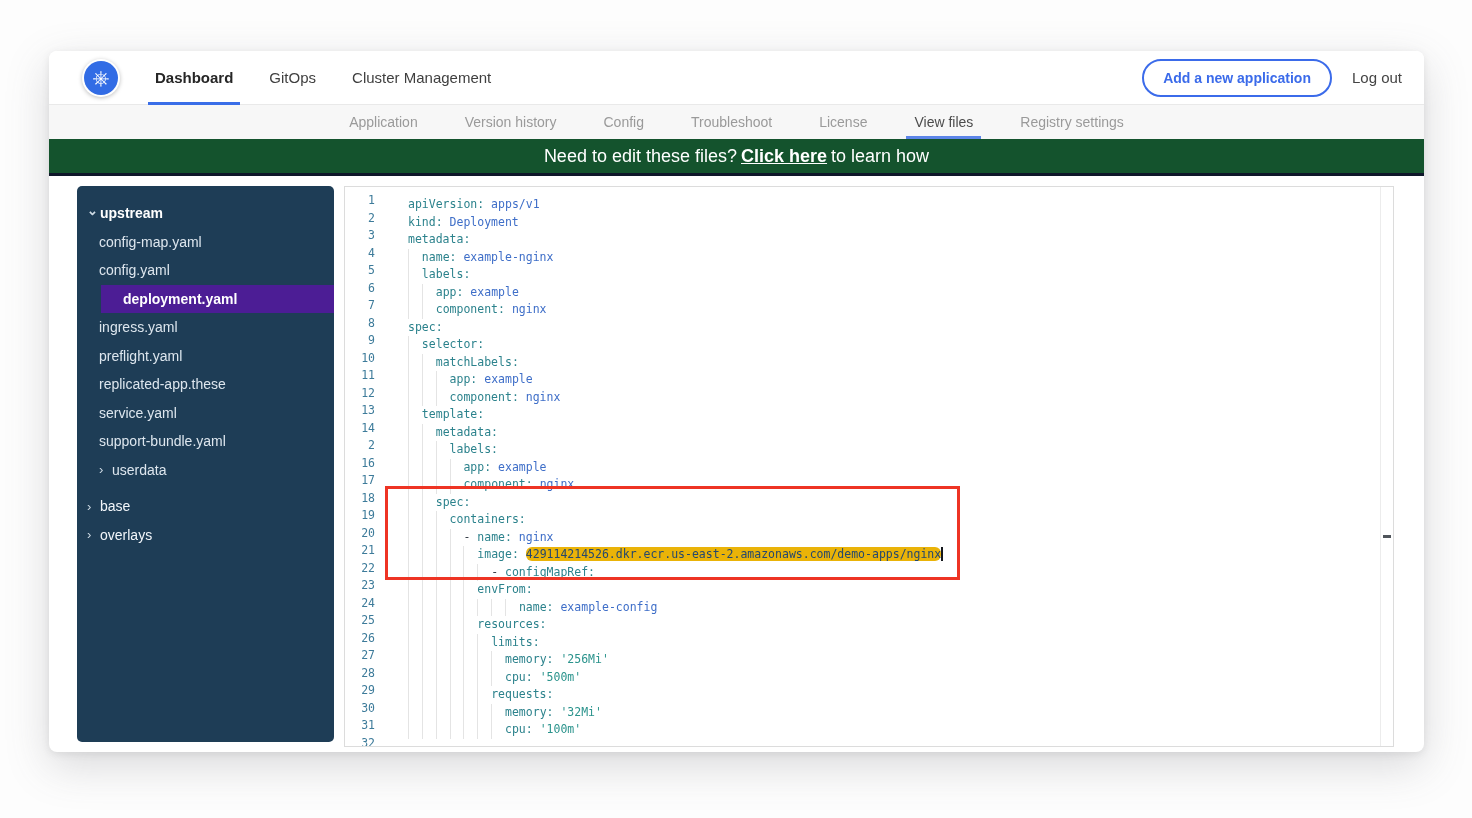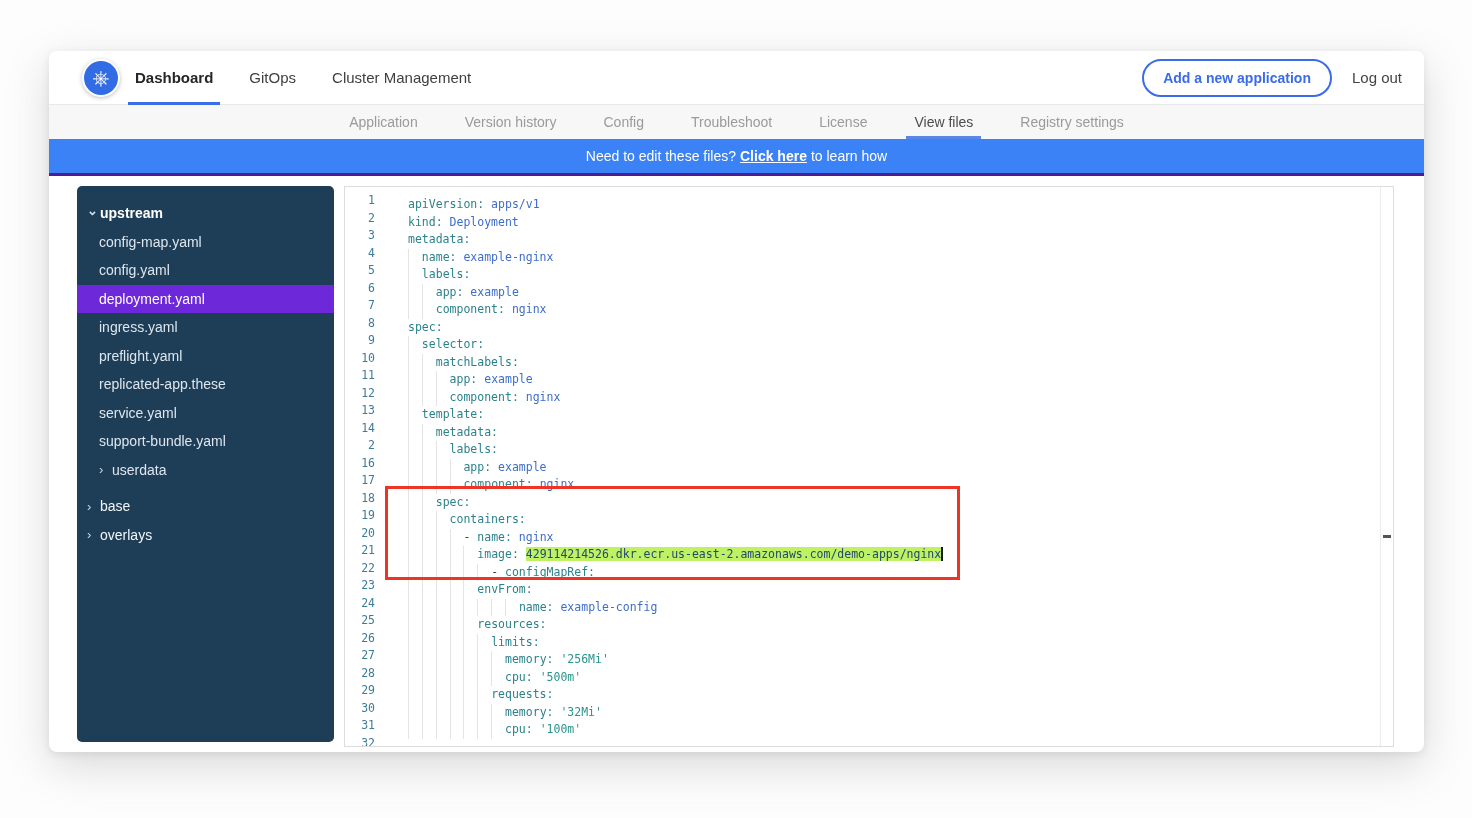--- a/index.html
+++ b/index.html
@@ -10,21 +10,21 @@
           background:#fff; border-radius:8px;
           box-shadow:0 2px 8px rgba(0,0,0,.08), 0 14px 44px rgba(90,90,100,.22); }
 
   
   .topnav { height:54px; display:flex; align-items:center; border-bottom:1px solid #e9e9e9;
             padding:0 20px 0 33px; border-radius:8px 8px 0 0; background:#fff; }
   .k8s-badge { width:38px; height:38px; border-radius:50%; background:#fff;
                box-shadow:0 1px 4px rgba(0,0,0,.25); display:flex; align-items:center; justify-content:center; }
   .k8s-inner { width:34px; height:34px; border-radius:50%; background:#326ce5; color:#fff;
                display:flex; align-items:center; justify-content:center; font-size:21px; line-height:1; }
-  .nav-tabs { display:flex; height:100%; margin-left:10px;text-align:center; }
+  .nav-tabs { display:flex; height:100%; margin-left:30px;text-align:center; }
   .nav-tab { position:relative; display:flex; align-items:center; height:100%;
              padding:0 5px; margin-right:26px; font-size:15px; color:#3f3f3f; cursor:pointer; }
   .nav-tab.active { color:#262626; font-weight:700; }
   .nav-tab.active::after { content:""; position:absolute; left:-2px; right:-2px; bottom:-1px;
              height:3px; background:#3a6ee8; }
   .topnav-right { margin-left:auto; display:flex; align-items:center; gap:20px; }
   .add-app-btn { border:2px solid #3b6bea; color:#3b6bea; background:#fff; font-weight:700;
              font-size:14px; padding:9px 19px; border-radius:20px; cursor:pointer;
              font-family:"Liberation Sans", sans-serif; }
   .logout { font-size:15px; color:#444; cursor:pointer; padding-right:2px; }
@@ -32,57 +32,57 @@
   
   .subnav { height:34px; background:#f7f7f7; display:flex; align-items:stretch;
             justify-content:center; gap:47px; }
   .subnav-tab { position:relative; display:flex; align-items:center; font-size:14px;
             color:#9a9a9a; cursor:pointer; }
   .subnav-tab.active { color:#4c4c4c; }
   .subnav-tab.active::after { content:""; position:absolute; left:-8px; right:-8px; bottom:0;
             height:3px; background:#5c85e8; }
 
   
-  .banner { height:37px; background:#3b82f6; border-bottom:3px solid #4c1d95;
+  .banner { height:37px; background:#14532d; border-bottom:3px solid #0f172a;
             display:flex; align-items:center; justify-content:center;
-            color:#fff; font-size:14px; }
+            color:#fff; font-size:18px; }
   .banner a { color:#fff; font-weight:700; text-decoration:underline; cursor:pointer; margin:0 4px; }
 
   
   .content { display:flex; height:566px; padding:10px 0 0 28px; }
 
   
   .tree { width:257px; height:556px; background:#1e3d56; border-radius:5px;
           padding-top:13px; flex:none; overflow:hidden; }
   .tree-row { height:28.5px; display:flex; align-items:center; padding-left:22px;
           font-size:14px; color:#dde6ee; cursor:pointer; white-space:nowrap; }
   .tree-row.root { padding-left:10px; color:#f2f6fa; }
   .tree-row.bold { font-weight:700; color:#fff; }
-  .tree-row.selected { background:#6d28d9; font-weight:400; color:#fff; }
+  .tree-row.selected { background:#4c1d95; font-weight:700; color:#fff;margin-left:24px; }
   .tree-row.gap-above { margin-top:8px; }
   .chev { display:inline-block; width:13px; font-size:13px; color:#cfdbe5; flex:none; }
   .chev.down { transform:translateY(-3px); }
 
   
   .editor { position:relative; margin-left:10px; width:1050px; height:561px;
             border:1px solid #dcdcdc; background:#fff; overflow:hidden;
             font-family:"DejaVu Sans Mono", monospace; font-size:11.5px; }
   .gutter { position:absolute; left:0; top:5px; width:30px; text-align:right;
             color:#3d7b9a; }
   .gut-line { height:17.5px; line-height:17.5px; }
   .code { position:absolute; left:0; top:9px; right:14px; padding-left:63px; }
   .code-line { height:17.5px; line-height:17.5px; white-space:pre; }
   .ind { display:inline-block; height:17.5px; vertical-align:top;
          background:repeating-linear-gradient(to right,#e4e4e4 0,#e4e4e4 1px,transparent 1px,transparent 13.86px); }
   .tk-key  { color:#2b828c; }
   .tk-val  { color:#3e6ec8; }
   .tk-str  { color:#2a938c; }
   .tk-dash { color:#38404a; }
   .tk-plain{ color:#333; }
-  .tk-sel  { background:#bef264; color:#25486e; }
+  .tk-sel  { background:#eab308; color:#25486e;border-radius:6px; }
   .tk-cursor { display:inline-block; width:0; height:14px; border-right:2px solid #15181c;
                vertical-align:middle; margin-top:-2px; }
 
   
   .red-box { position:absolute; left:40px; top:299px; width:575px; height:94px;
              border:3px solid #ee3424; pointer-events:none; }
 
   
   .scrolltrack { position:absolute; top:0; right:0; bottom:0; width:13px;
              border-left:1px solid #ececec; background:#fff; cursor:pointer; }

